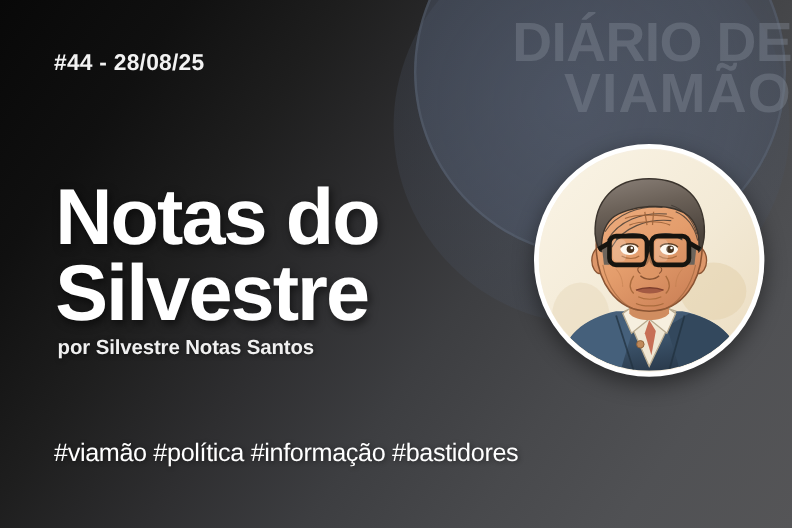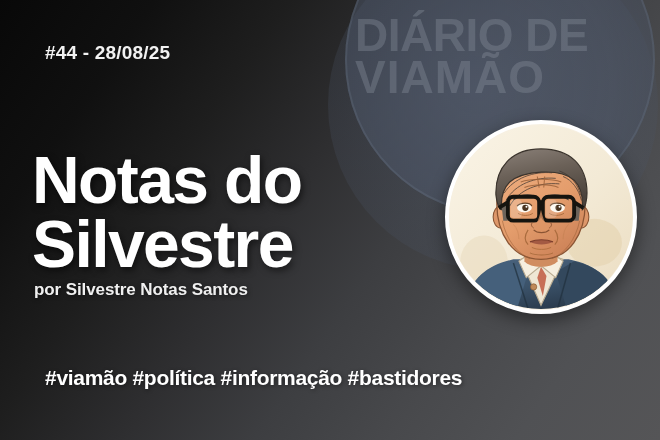--- a/index.html
+++ b/index.html
@@ -58,21 +58,21 @@
                  rgba(74, 84, 102, 0.22) 70%,
                  rgba(74, 84, 102, 0.05) 100%);
   }
 
   
   #watermark {
     position: absolute;
     left: 355px;
     top: 14px;
     width: 305px;
-    text-align: left;
+    text-align: right;
     font-weight: 800;
     font-size: 46px;
     line-height: 0.92;
     letter-spacing: -0.5px;
     color: rgba(132, 140, 152, 0.40);
     text-transform: uppercase;
     white-space: nowrap;
     user-select: none;
   }
   #watermark .wm-line-2 { letter-spacing: 1px; margin-top: 40px; }
@@ -85,21 +85,21 @@
     font-size: 19px;
     font-weight: 700;
     color: #f2f2f2;
     letter-spacing: 0.2px;
     white-space: nowrap;
   }
 
   
   #headline-block {
     position: absolute;
-    left: 32px;
+    left: 46px;
     top: 148px;
     width: 400px;
   }
   #headline {
     margin: 0;
     font-size: 66px;
     font-weight: 800;
     line-height: 0.97;
     letter-spacing: -1.6px;
     color: #ffffff;
@@ -115,21 +115,21 @@
     text-shadow: 1px 1px 4px rgba(0, 0, 0, 0.5);
     white-space: nowrap;
   }
 
   
   #hashtags {
     position: absolute;
     left: 45px;
     top: 366px;
     font-size: 21px;
-    font-weight: 700;
+    font-weight: 400;
     letter-spacing: -0.3px;
     color: #ffffff;
     text-shadow: 1px 1px 4px rgba(0, 0, 0, 0.45);
     white-space: nowrap;
   }
 
   
   #portrait {
     position: absolute;
     left: 445px;

